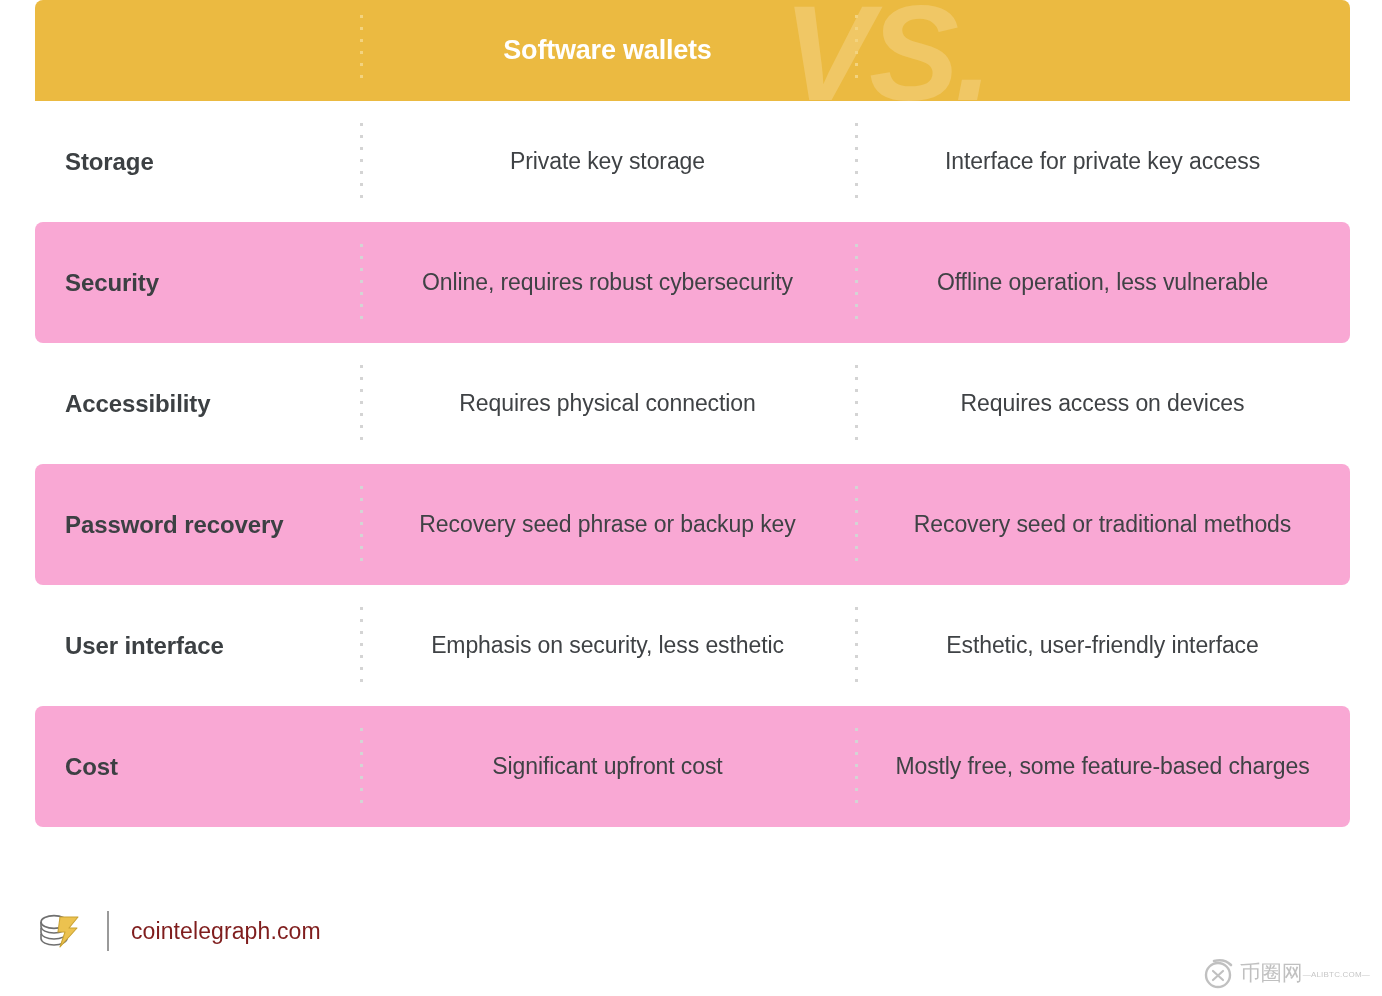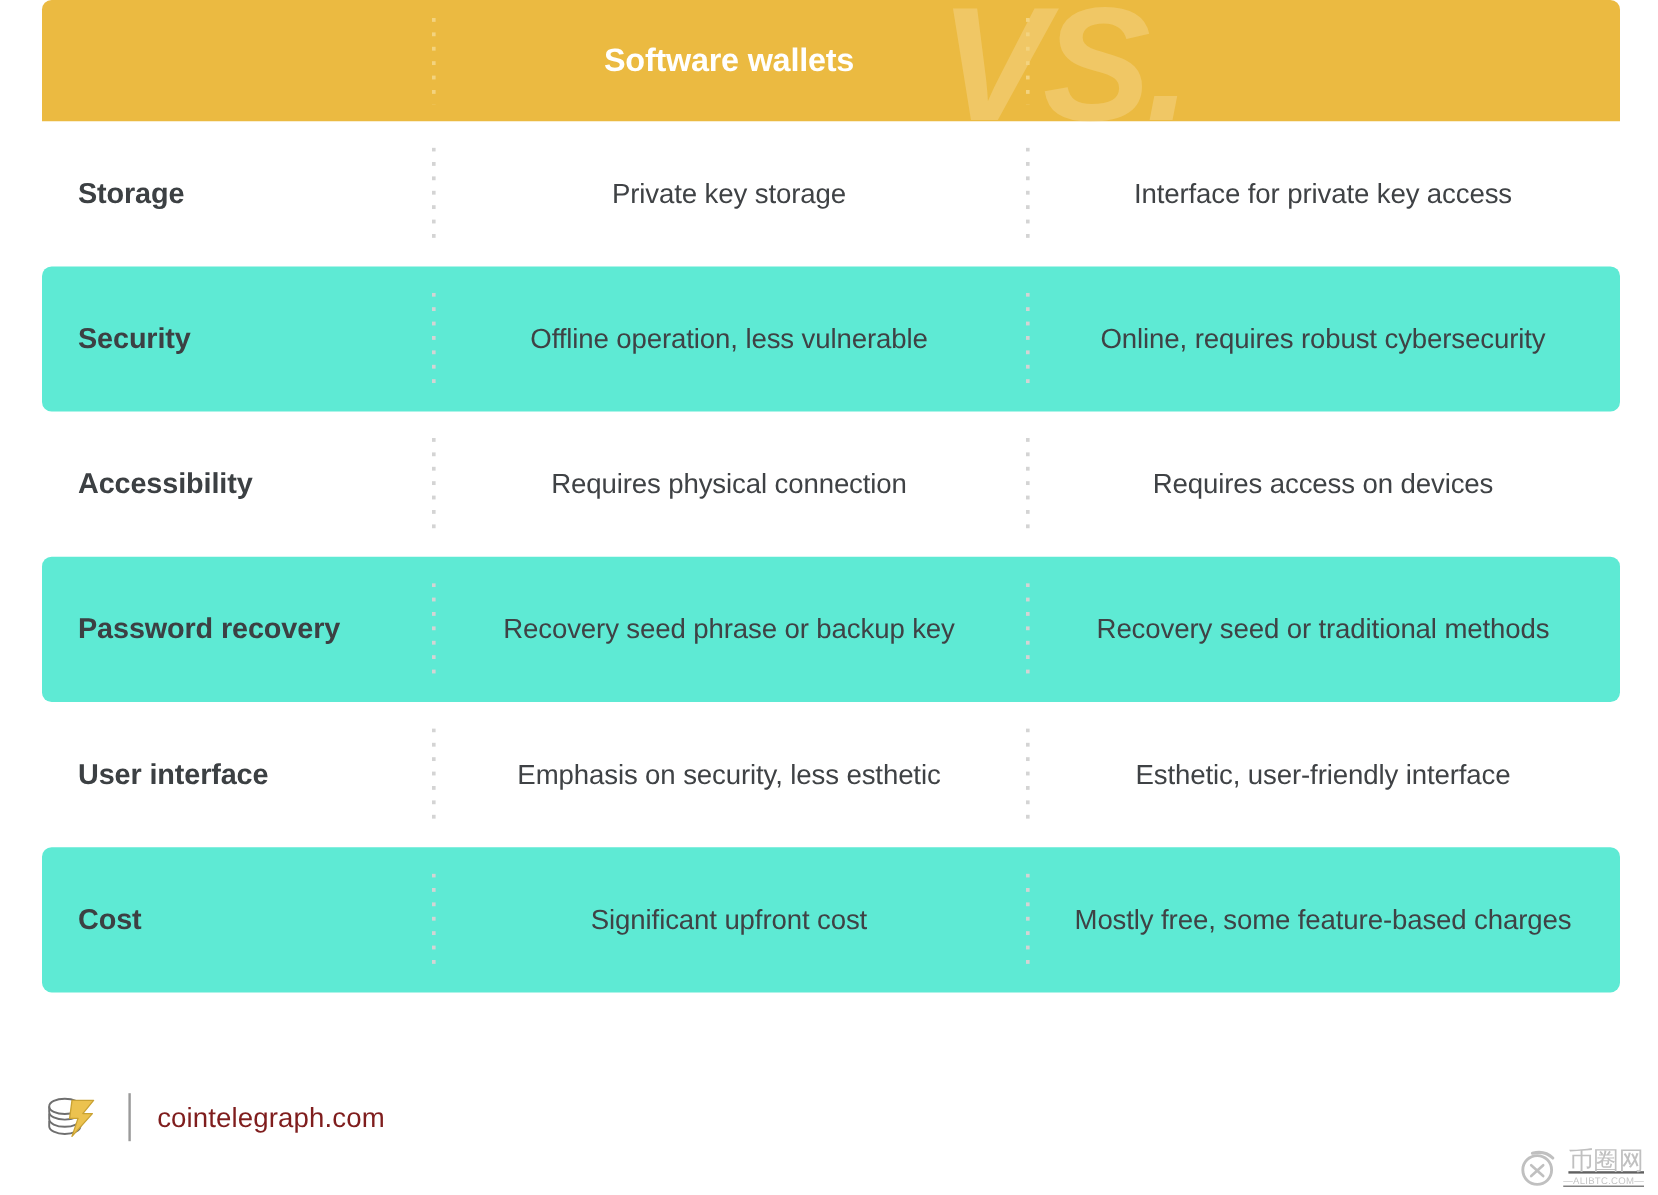--- a/index.html
+++ b/index.html
@@ -63,21 +63,21 @@
   }
 
   
   .trow {
     position: relative;
     display: flex;
     align-items: stretch;
     min-height: 121px;
   }
   .trow.alt {
-    background: #5eead4;
+    background: #f9a8d4;
     border-radius: 8px;
   }
   .trow.last.alt {
     border-radius: 8px;
   }
 
   .c-label {
     width: 325px;
     display: flex;
     align-items: center;
@@ -155,23 +155,22 @@
     bottom: 6px;
     display: flex;
     align-items: center;
     opacity: 0.62;
     user-select: none;
   }
   .cw-mark { width: 34px; height: 34px; flex: 0 0 34px; }
   .cw-text-wrap {
     margin-left: 4px;
     display: flex;
-    flex-direction: column;
-    align-items: flex-end;
-    text-decoration: underline;
+    flex-direction: row;
+    align-items: center;
   }
   .cw-cn {
     font-size: 21px;
     color: #9b9b9b;
     line-height: 1;
     letter-spacing: 0px;
     font-family: "DejaVu Sans", sans-serif;
   }
   .cw-en {
     font-size: 8px;
@@ -201,22 +200,22 @@
     <div class="dotsep two"></div>
     <div class="c-label">Storage</div>
     <div class="c-col">Private key storage</div>
     <div class="c-col">Interface for private key access</div>
   </div>
 
   <div class="trow alt">
     <div class="dotsep one"></div>
     <div class="dotsep two"></div>
     <div class="c-label">Security</div>
+    <div class="c-col">Online, requires robust cybersecurity</div>
     <div class="c-col">Offline operation, less vulnerable</div>
-    <div class="c-col">Online, requires robust cybersecurity</div>
   </div>
 
   <div class="trow">
     <div class="dotsep one"></div>
     <div class="dotsep two"></div>
     <div class="c-label">Accessibility</div>
     <div class="c-col">Requires physical connection</div>
     <div class="c-col">Requires access on devices</div>
   </div>
 

